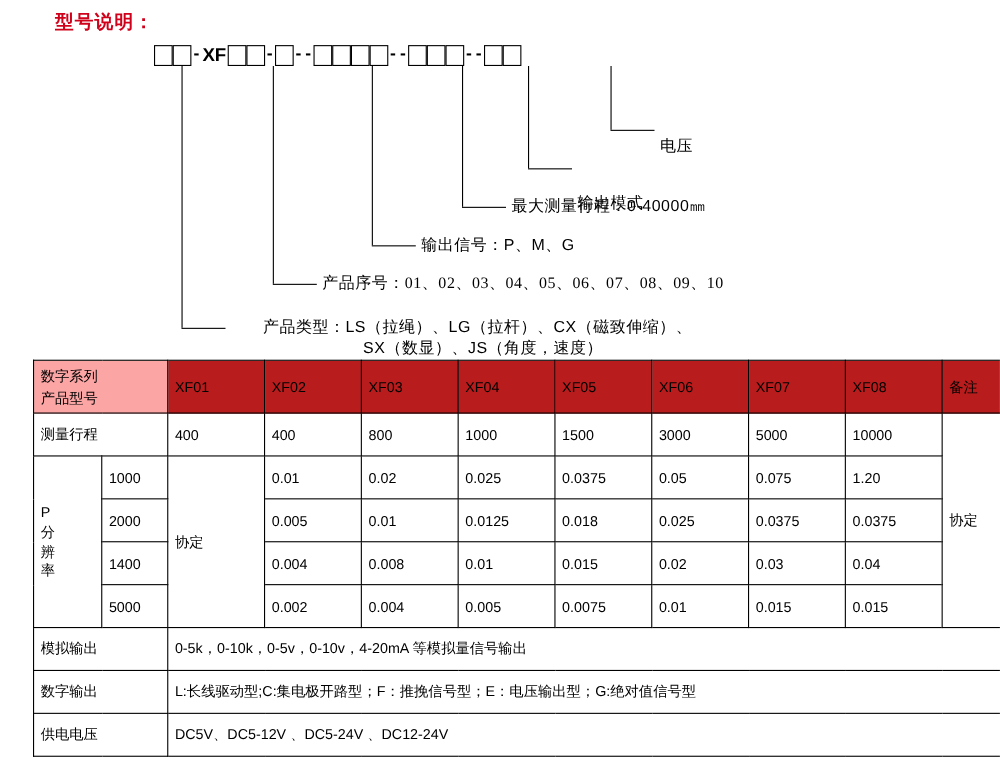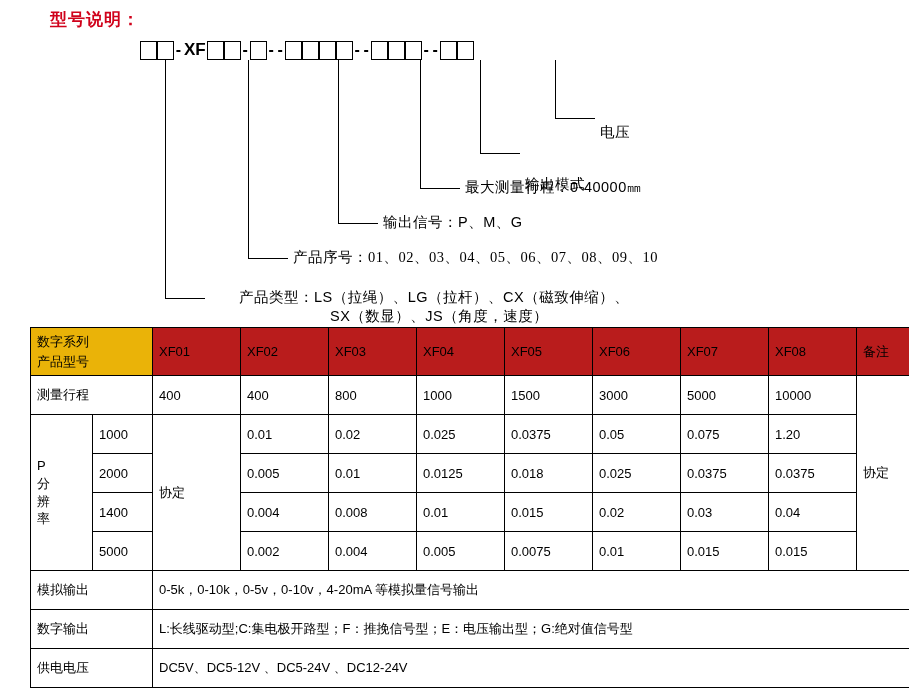--- a/index.html
+++ b/index.html
@@ -99,21 +99,21 @@
     font-weight: normal;
     text-align: left;
   }
   .hdr {
     background: #b91c1c;
     text-align: center;
     font-weight: bold;
     height: 25px;
   }
   .hdr-first {
-    background: #eab308;
+    background: #fca5a5;
     font-weight: bold;
     line-height: 1.5;
     text-align: left;
     padding-left: 10px;
   }
   .c { text-align: center; }
   .rowlabel { text-align: left; padding-left: 10px; }
   .pvert {
     width: 32px;
     text-align: center;

